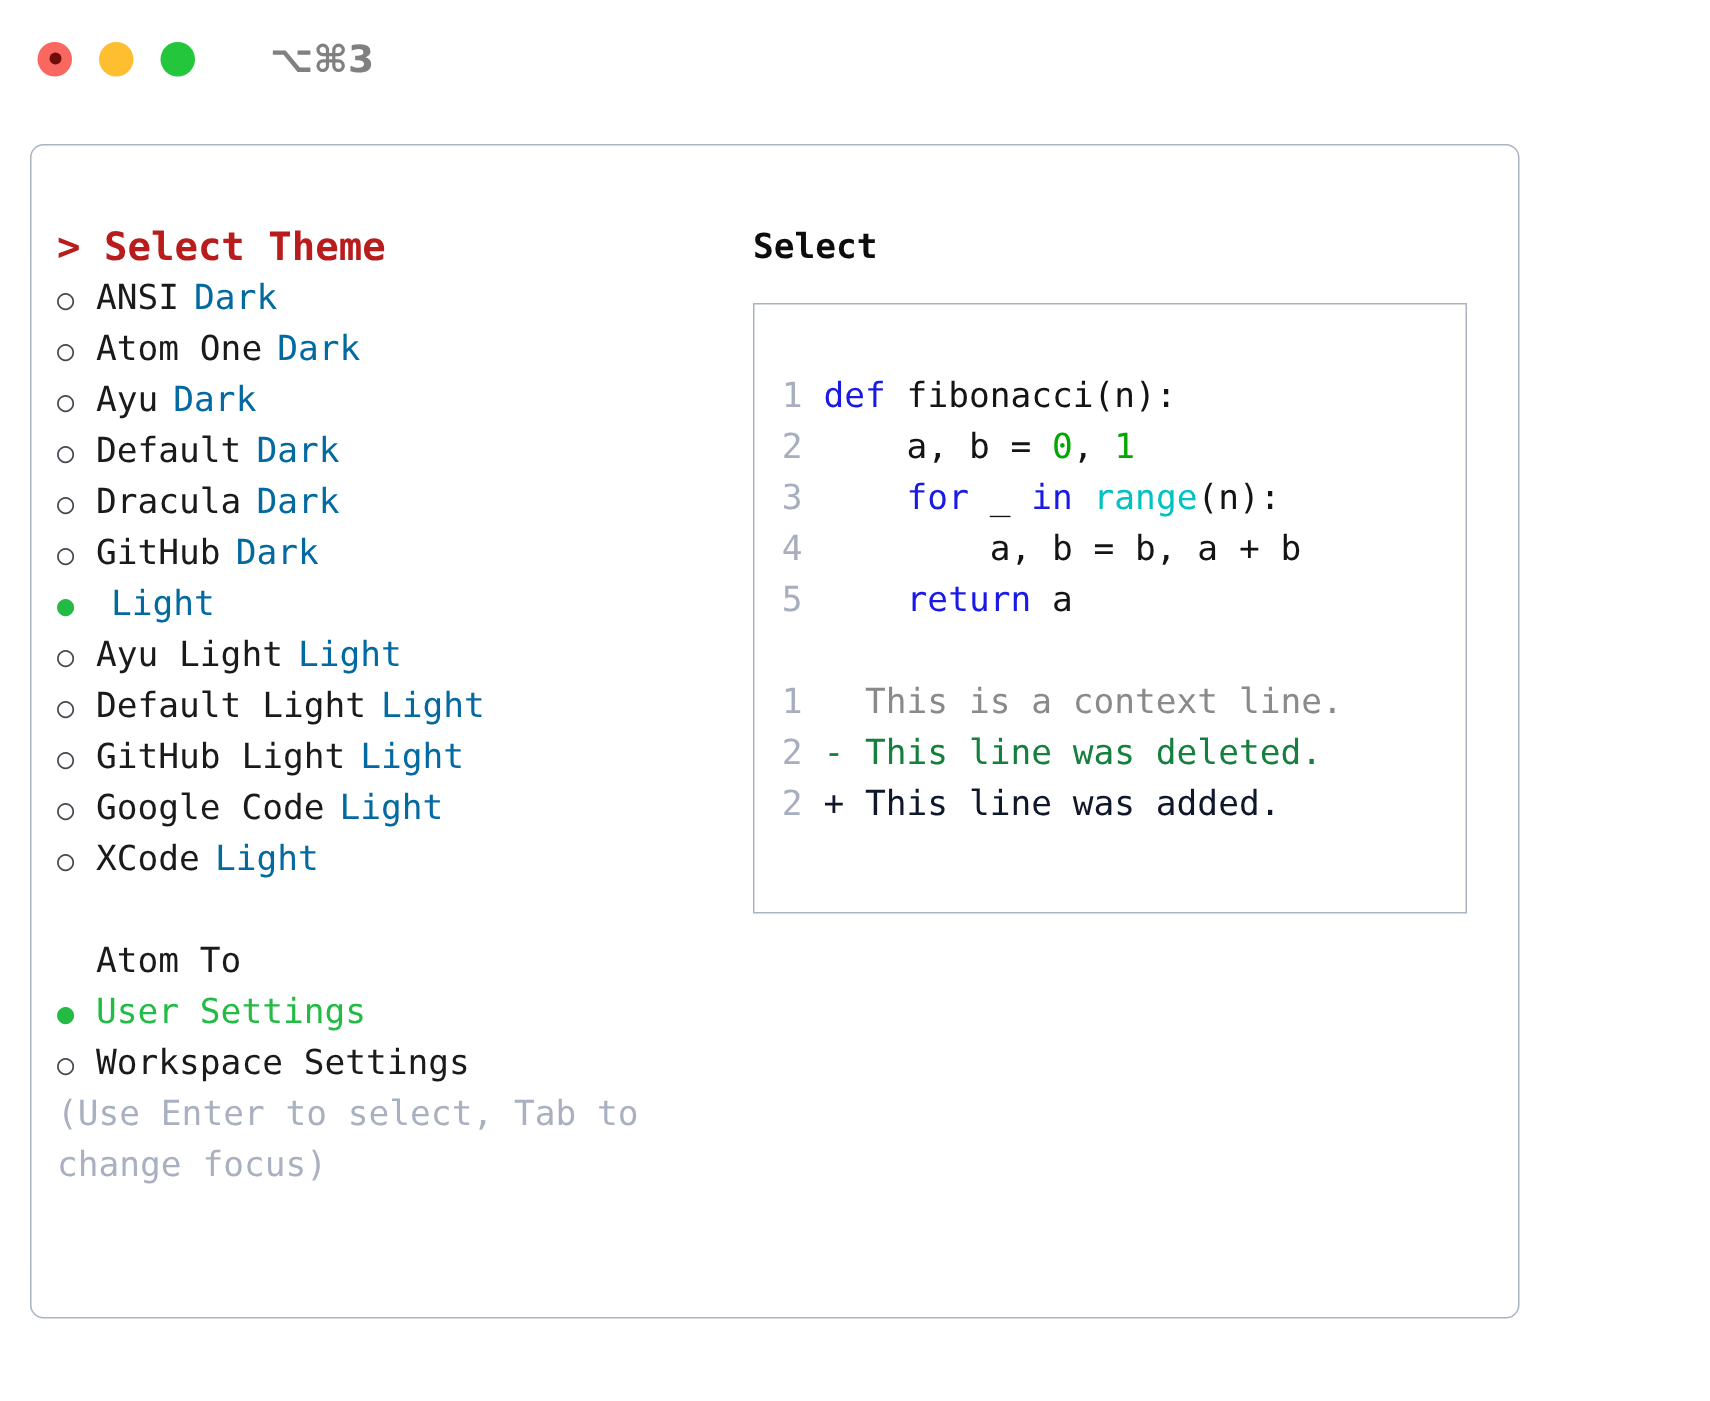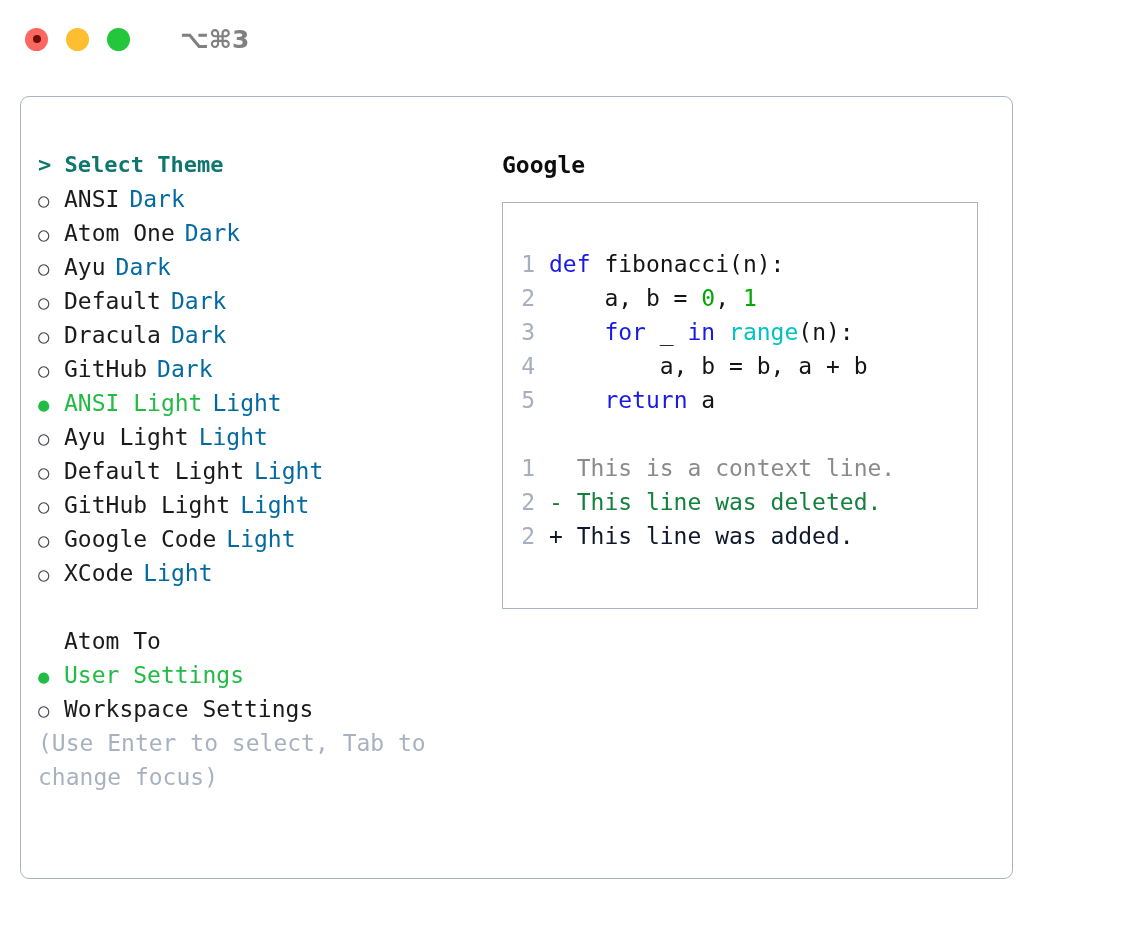--- a/index.html
+++ b/index.html
@@ -90,23 +90,23 @@
   }
 
   
   .left-col {
     position: absolute;
     left: 17px;
     top: 51px;
     width: 450px;
   }
   .header-row {
-    font-size: 22px;
+    font-size: 26px;
     font-weight: bold;
-    color: #0f766e;
+    color: #b91c1c;
     line-height: 34px;
     white-space: pre;
   }
   .list {
     margin: 0;
     padding: 0;
     list-style: none;
   }
   .row {
     display: flex;
@@ -219,42 +219,42 @@
 
         <div class="header-row">&gt; Select Theme</div>
 
         <ul class="list" id="theme-list">
             <li class="row"><span class="marker">○</span><span class="row-label">ANSI</span><span class="row-tag">Dark</span></li>
             <li class="row"><span class="marker">○</span><span class="row-label">Atom One</span><span class="row-tag">Dark</span></li>
             <li class="row"><span class="marker">○</span><span class="row-label">Ayu</span><span class="row-tag">Dark</span></li>
             <li class="row"><span class="marker">○</span><span class="row-label">Default</span><span class="row-tag">Dark</span></li>
             <li class="row"><span class="marker">○</span><span class="row-label">Dracula</span><span class="row-tag">Dark</span></li>
             <li class="row"><span class="marker">○</span><span class="row-label">GitHub</span><span class="row-tag">Dark</span></li>
-            <li class="row selected"><span class="marker sel">●</span><span class="row-label">ANSI Light</span><span class="row-tag">Light</span></li>
+            <li class="row selected"><span class="marker sel">●</span><span class="row-tag">Light</span></li>
             <li class="row"><span class="marker">○</span><span class="row-label">Ayu Light</span><span class="row-tag">Light</span></li>
             <li class="row"><span class="marker">○</span><span class="row-label">Default Light</span><span class="row-tag">Light</span></li>
             <li class="row"><span class="marker">○</span><span class="row-label">GitHub Light</span><span class="row-tag">Light</span></li>
             <li class="row"><span class="marker">○</span><span class="row-label">Google Code</span><span class="row-tag">Light</span></li>
             <li class="row"><span class="marker">○</span><span class="row-label">XCode</span><span class="row-tag">Light</span></li>
           </ul>
 
         <div class="section-gap"></div>
 
         <div class="section-title">Atom To</div>
 
         <ul class="list" id="apply-list">
             <li class="row selected"><span class="marker sel">●</span><span class="row-label">User Settings</span></li>
             <li class="row"><span class="marker">○</span><span class="row-label">Workspace Settings</span></li>
           </ul>
 
         <div class="hint">(Use Enter to select, Tab to change focus)</div>
       </div>
 
       <div class="right-col">
-        <div class="preview-title">Google</div>
+        <div class="preview-title">Select</div>
 
         <div class="preview-box">
           <div class="code-block" id="code-block"><div class="code-line"><span class="lineno">1</span><span class="code-text"><span class="tok-kw">def</span><span class="tok-punc"> </span><span class="tok-id">fibonacci</span><span class="tok-punc">(n):</span></span></div><div class="code-line"><span class="lineno">2</span><span class="code-text"><span class="tok-id">    a, b = </span><span class="tok-num">0</span><span class="tok-punc">, </span><span class="tok-num">1</span></span></div><div class="code-line"><span class="lineno">3</span><span class="code-text"><span class="tok-punc">    </span><span class="tok-kw">for</span><span class="tok-id"> _ </span><span class="tok-kw">in</span><span class="tok-punc"> </span><span class="tok-fn">range</span><span class="tok-punc">(n):</span></span></div><div class="code-line"><span class="lineno">4</span><span class="code-text"><span class="tok-id">        a, b = b, a + b</span></span></div><div class="code-line"><span class="lineno">5</span><span class="code-text"><span class="tok-punc">    </span><span class="tok-kw">return</span><span class="tok-id"> a</span></span></div></div>
           <div class="diff-gap"></div>
           <div class="code-block" id="diff-block"><div class="code-line"><span class="lineno">1</span><span class="code-text diff-ctx">  This is a context line.</span></div><div class="code-line"><span class="lineno">2</span><span class="code-text diff-del">- This line was deleted.</span></div><div class="code-line"><span class="lineno">2</span><span class="code-text diff-add">+ This line was added.</span></div></div>
         </div>
       </div>
 
     </div>
   </div>

